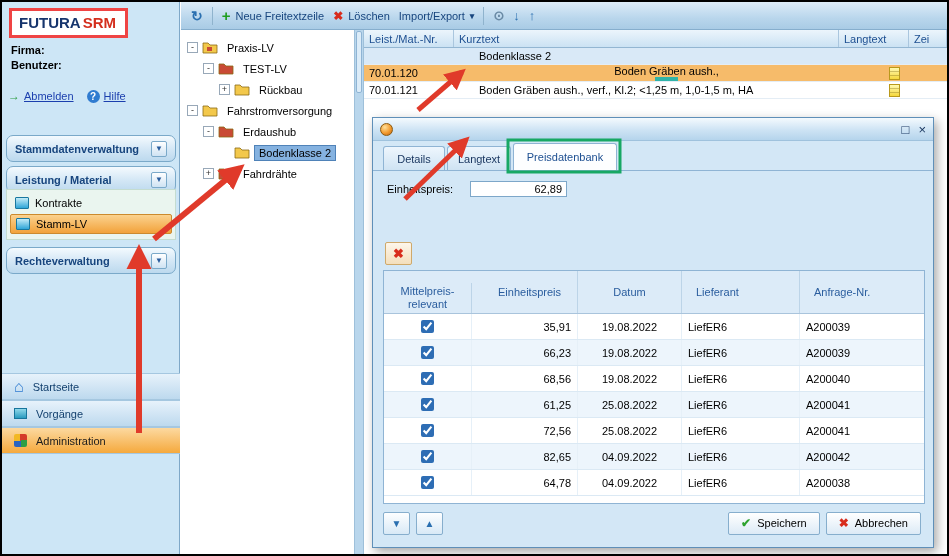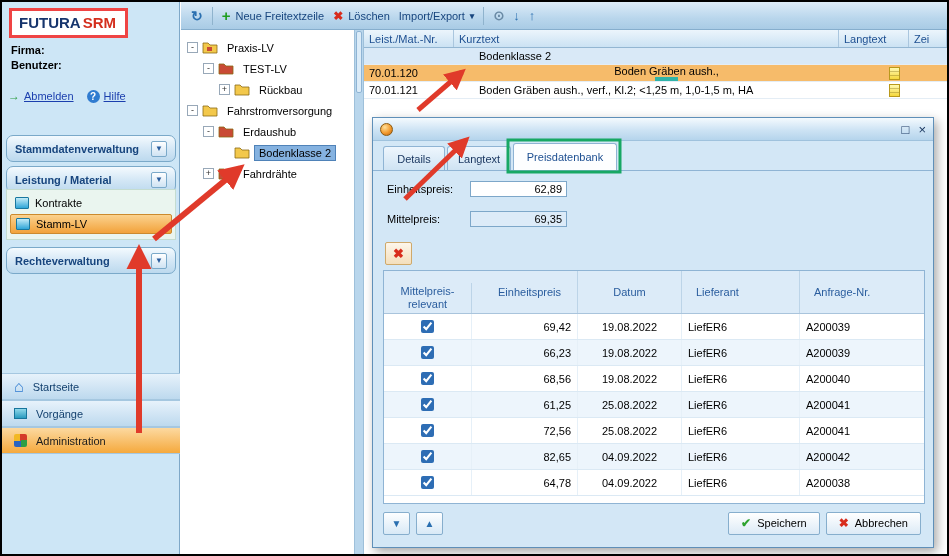--- a/index.html
+++ b/index.html
@@ -311,43 +311,39 @@
     <div class="dlg-tabs" id="dlg-tabs">
         <div class="tab" style="width: 62px;">Details</div>
         <div class="tab" style="width: 64px;">Langtext</div>
         <div class="tab active" style="width: 104px;">Preisdatenbank</div>
       </div>
 
     <div class="dlg-field" style="top:61px">
       <label>Einheitspreis:</label>
       <input class="fld" value="62,89" style="">
     </div>
-    <div class="dlg-field" style="top:91px">
-      <label>Mittelpreis:</label>
-      <input class="fld ro" readonly="" value="69,35" style="">
-    </div>
 
     <button class="del-btn">
       <span class="xx">✖</span>
     </button>
 
     <div id="pg">
       <div id="pg-head">
           <div class="pg-hcell pg-c0" style="width: 88px; margin-top: 12px;">Mittelpreis-relevant</div>
           <div class="pg-hcell pg-c1" style="width: 106px;">Einheitspreis</div>
           <div class="pg-hcell pg-c2" style="width: 104px;">Datum</div>
           <div class="pg-hcell pg-c3" style="width: 118px;">Lieferant</div>
           <div class="pg-hcell pg-c4" style="width: 124px;">Anfrage-Nr.</div>
         </div>
       <div id="pg-body">
           <div class="pg-row">
             <div class="pg-cell pg-c0" style="width: 88px;">
               <input type="checkbox" checked="" style="">
             </div>
-            <div class="pg-cell pg-c1" style="width: 106px;">69,42</div>
+            <div class="pg-cell pg-c1" style="width: 106px;">35,91</div>
             <div class="pg-cell pg-c2" style="width: 104px;">19.08.2022</div>
             <div class="pg-cell pg-c3" style="width: 118px;">LiefER6</div>
             <div class="pg-cell pg-c4" style="width: 124px;">A200039</div>
           </div>
           <div class="pg-row alt">
             <div class="pg-cell pg-c0" style="width: 88px;">
               <input type="checkbox" checked="" style="">
             </div>
             <div class="pg-cell pg-c1" style="width: 106px;">66,23</div>
             <div class="pg-cell pg-c2" style="width: 104px;">19.08.2022</div>

